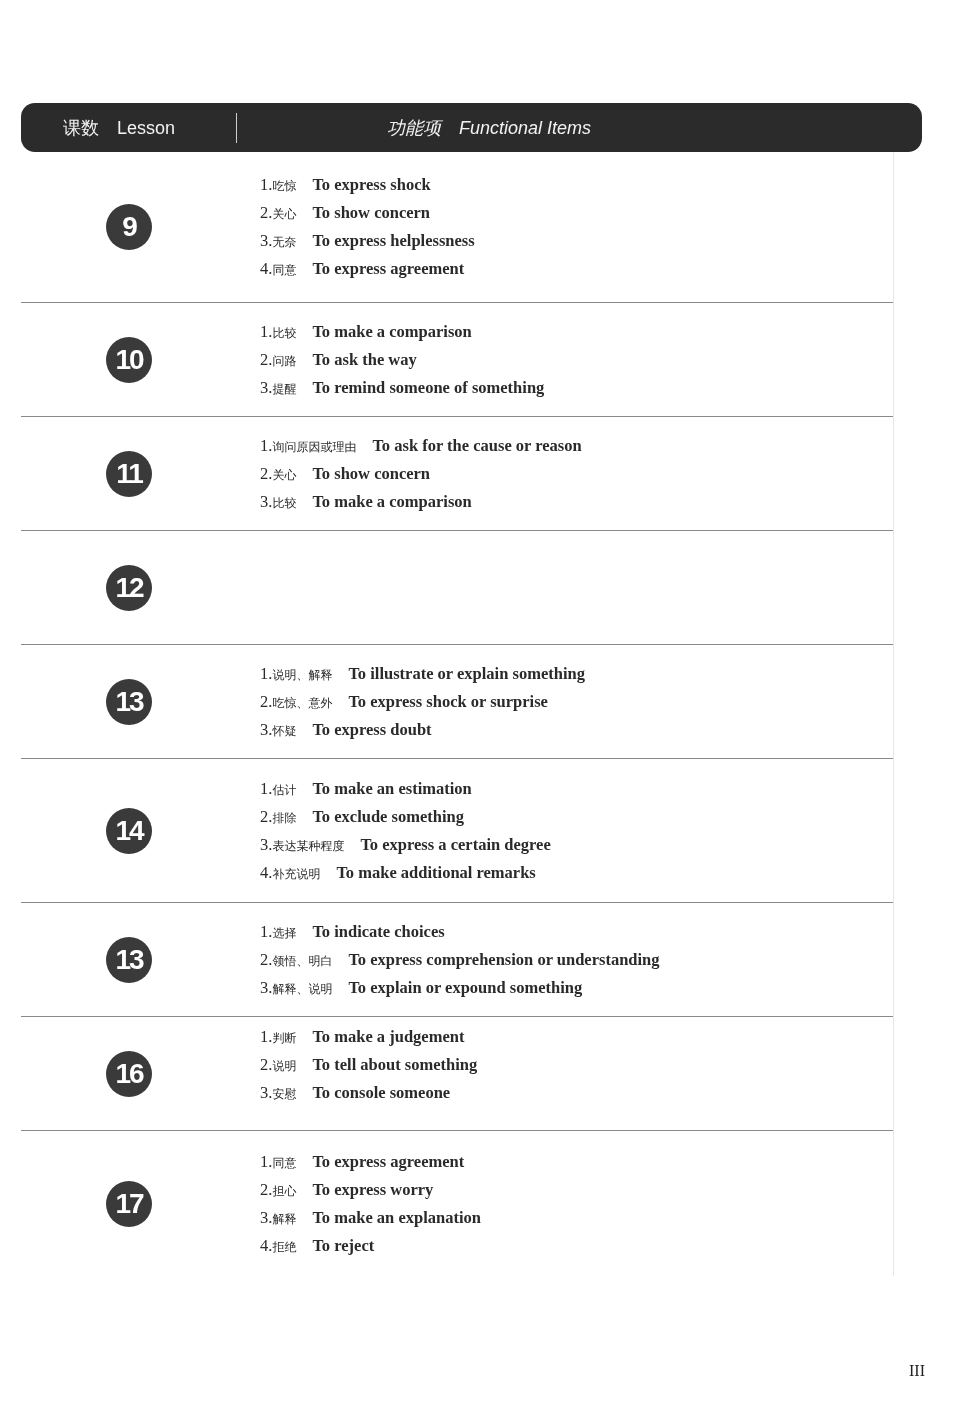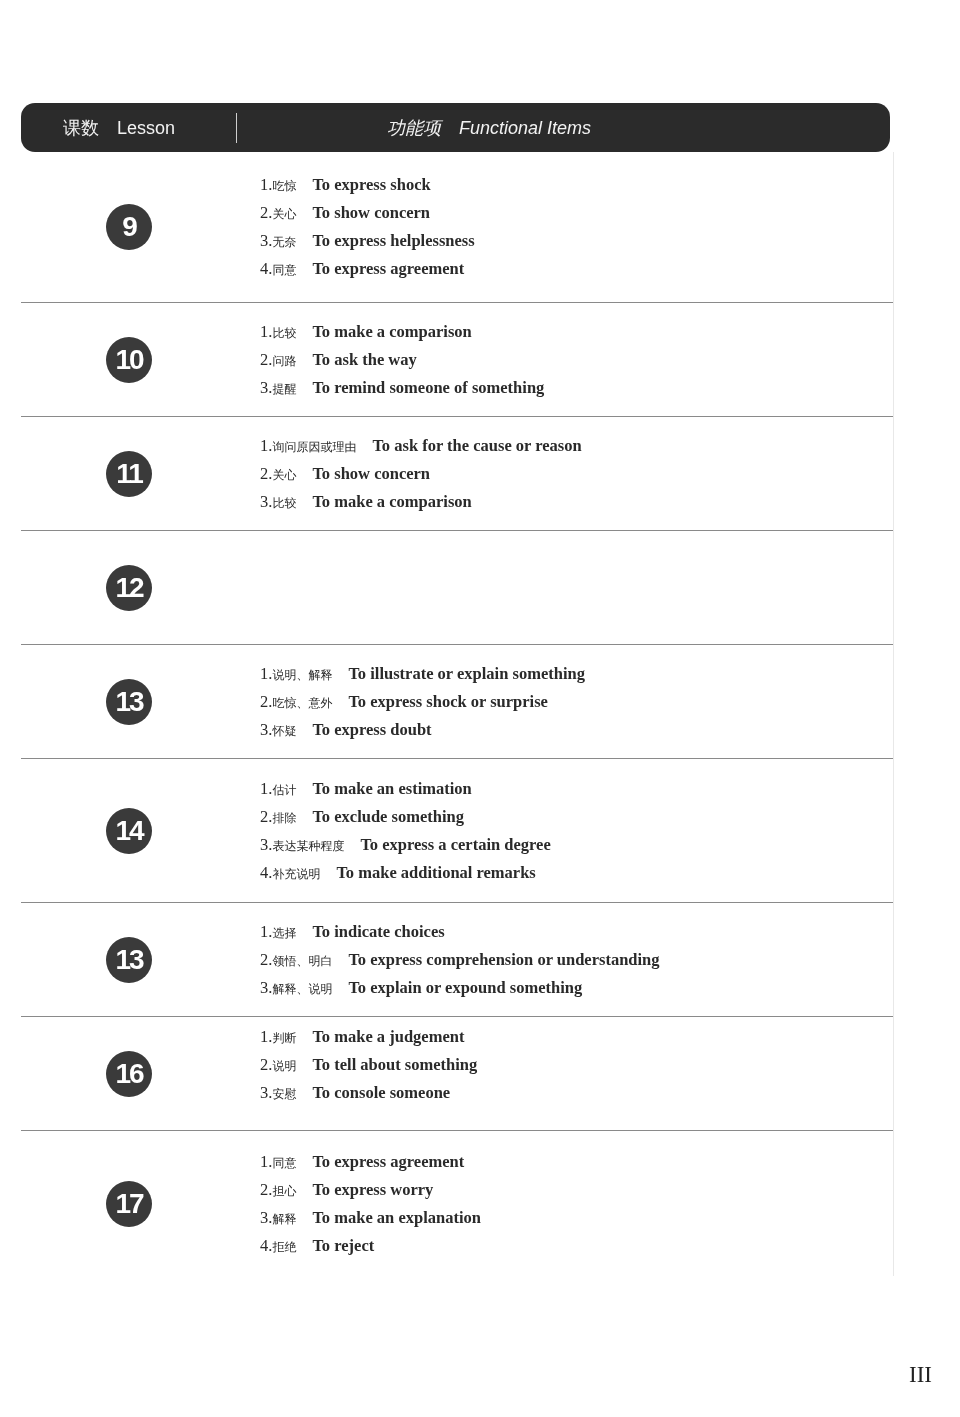--- a/index.html
+++ b/index.html
@@ -4,21 +4,21 @@
 <style>
   html, body { margin: 0; padding: 0; }
   body {
     width: 960px; height: 1417px; background: #ffffff; position: relative;
     font-family: "Liberation Serif", "DejaVu Serif", serif; color: #2a2a2a;
     overflow: hidden;
   }
   .header {
     position: absolute; left: 21px; top: 103px; width: 869px; height: 49px;
     background: #2b2b2b; border-radius: 14px; color: #f2f2f2;
-    font-family: "Liberation Sans", "DejaVu Sans", sans-serif; font-size: 18px;
+    font-family: "Liberation Sans", "DejaVu Sans", sans-serif; font-size: 18px; padding-left: 32px;
   }
   .header .lesson-col { position: absolute; left: 42px; top: 13px; }
   .header .divider { position: absolute; left: 215px; top: 10px; width: 1px; height: 30px; background: #cfcfcf; }
   .header .func-col { position: absolute; left: 366px; top: 13px; font-style: italic; }
   .header .gap { display: inline-block; width: 18px; }
   .table-body {
     position: absolute; left: 21px; top: 152px; width: 872px;
     border-right: 1px solid #e8e8e8;
   }
   .row { position: relative; border-bottom: 1px solid #8a8a8a; }
@@ -27,21 +27,21 @@
     position: absolute; left: 85px; width: 46px; height: 46px; border-radius: 50%;
     background: #3a3a3a; color: #fff; display: flex; align-items: center; justify-content: center;
     font-family: "Liberation Sans", "DejaVu Sans", sans-serif; font-weight: bold; font-size: 28px;
     letter-spacing: -2px;
   }
   .items { position: absolute; left: 239px; }
   .item { height: 28px; line-height: 28px; font-size: 16.5px; white-space: nowrap; }
   .item .num { display: inline-block; }
   .item .cn { display: inline-block; font-family: "DejaVu Sans", sans-serif; font-size: 12px; margin-right: 16px; }
   .item .en { display: inline-block; font-weight: bold; }
-  .page-num { position: absolute; left: 909px; top: 1362px; font-size: 23px; color: #222; }
+  .page-num { position: absolute; left: 909px; top: 1362px; font-size: 16px; color: #222; }
 </style>
 </head>
 <body>
 
 <div class="header">
   <div class="lesson-col">
     <span>课数</span><span class="gap"></span><span>Lesson</span>
   </div>
   <div class="divider"></div>
   <div class="func-col">

